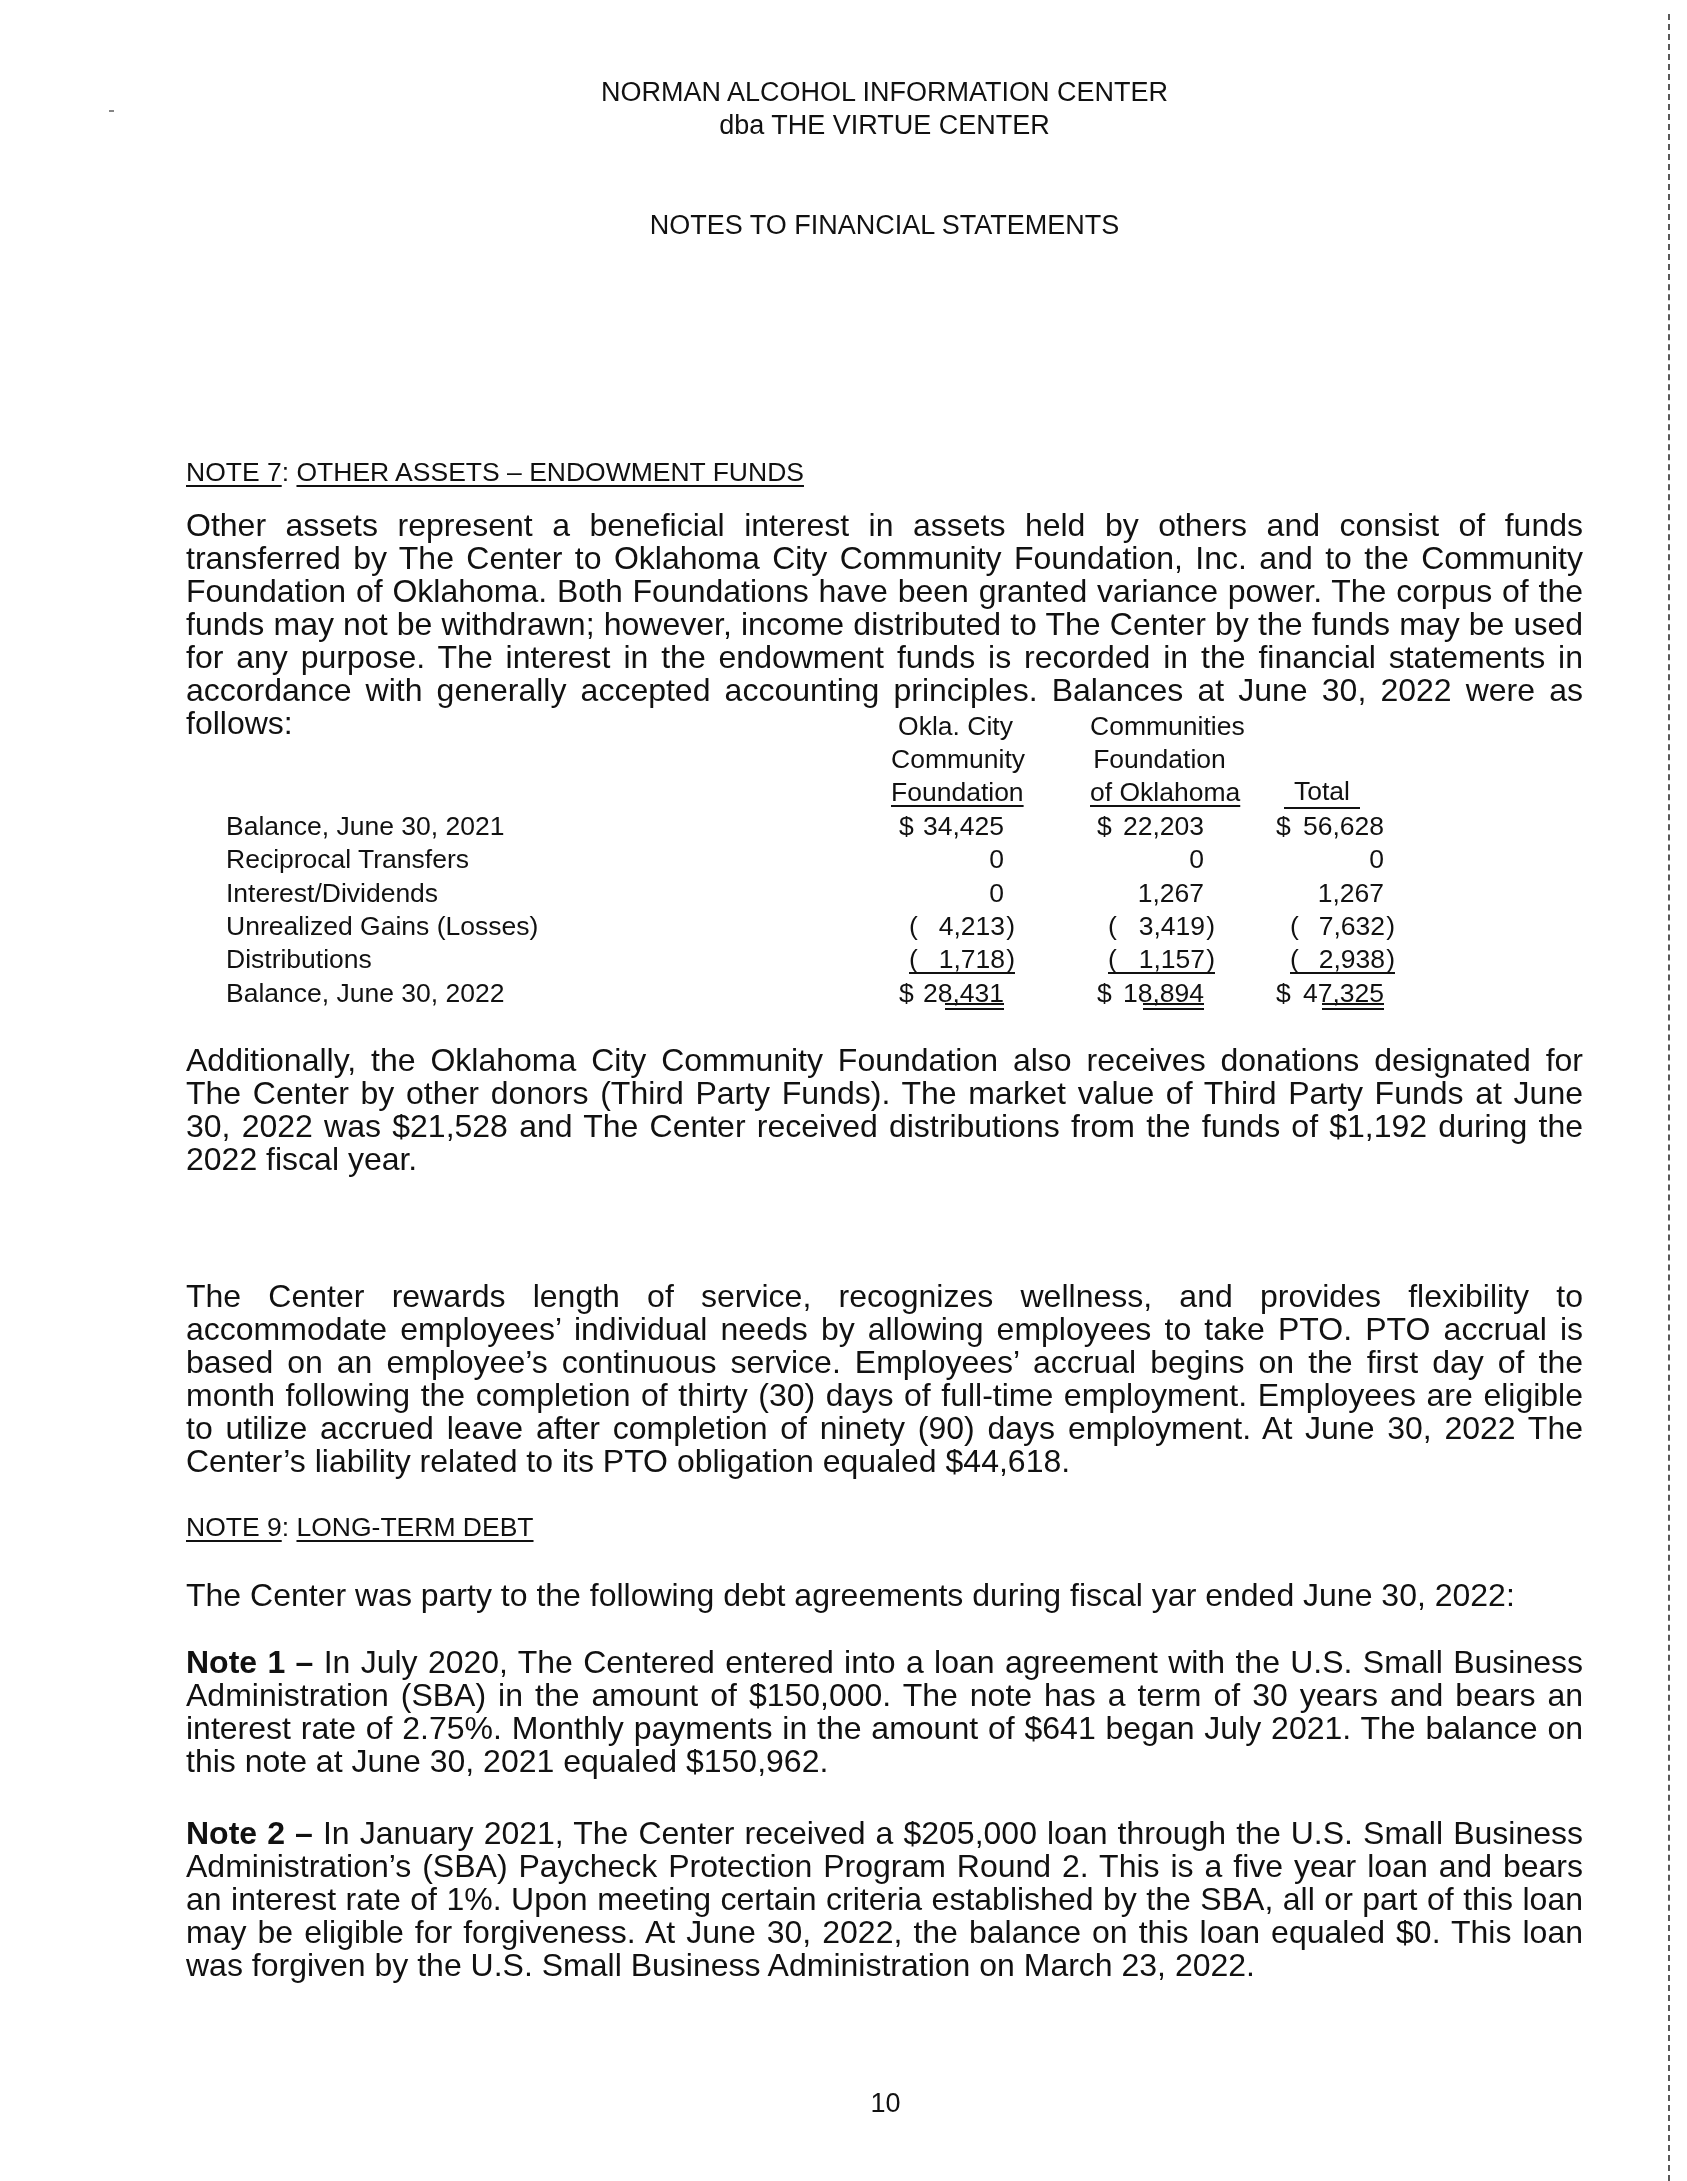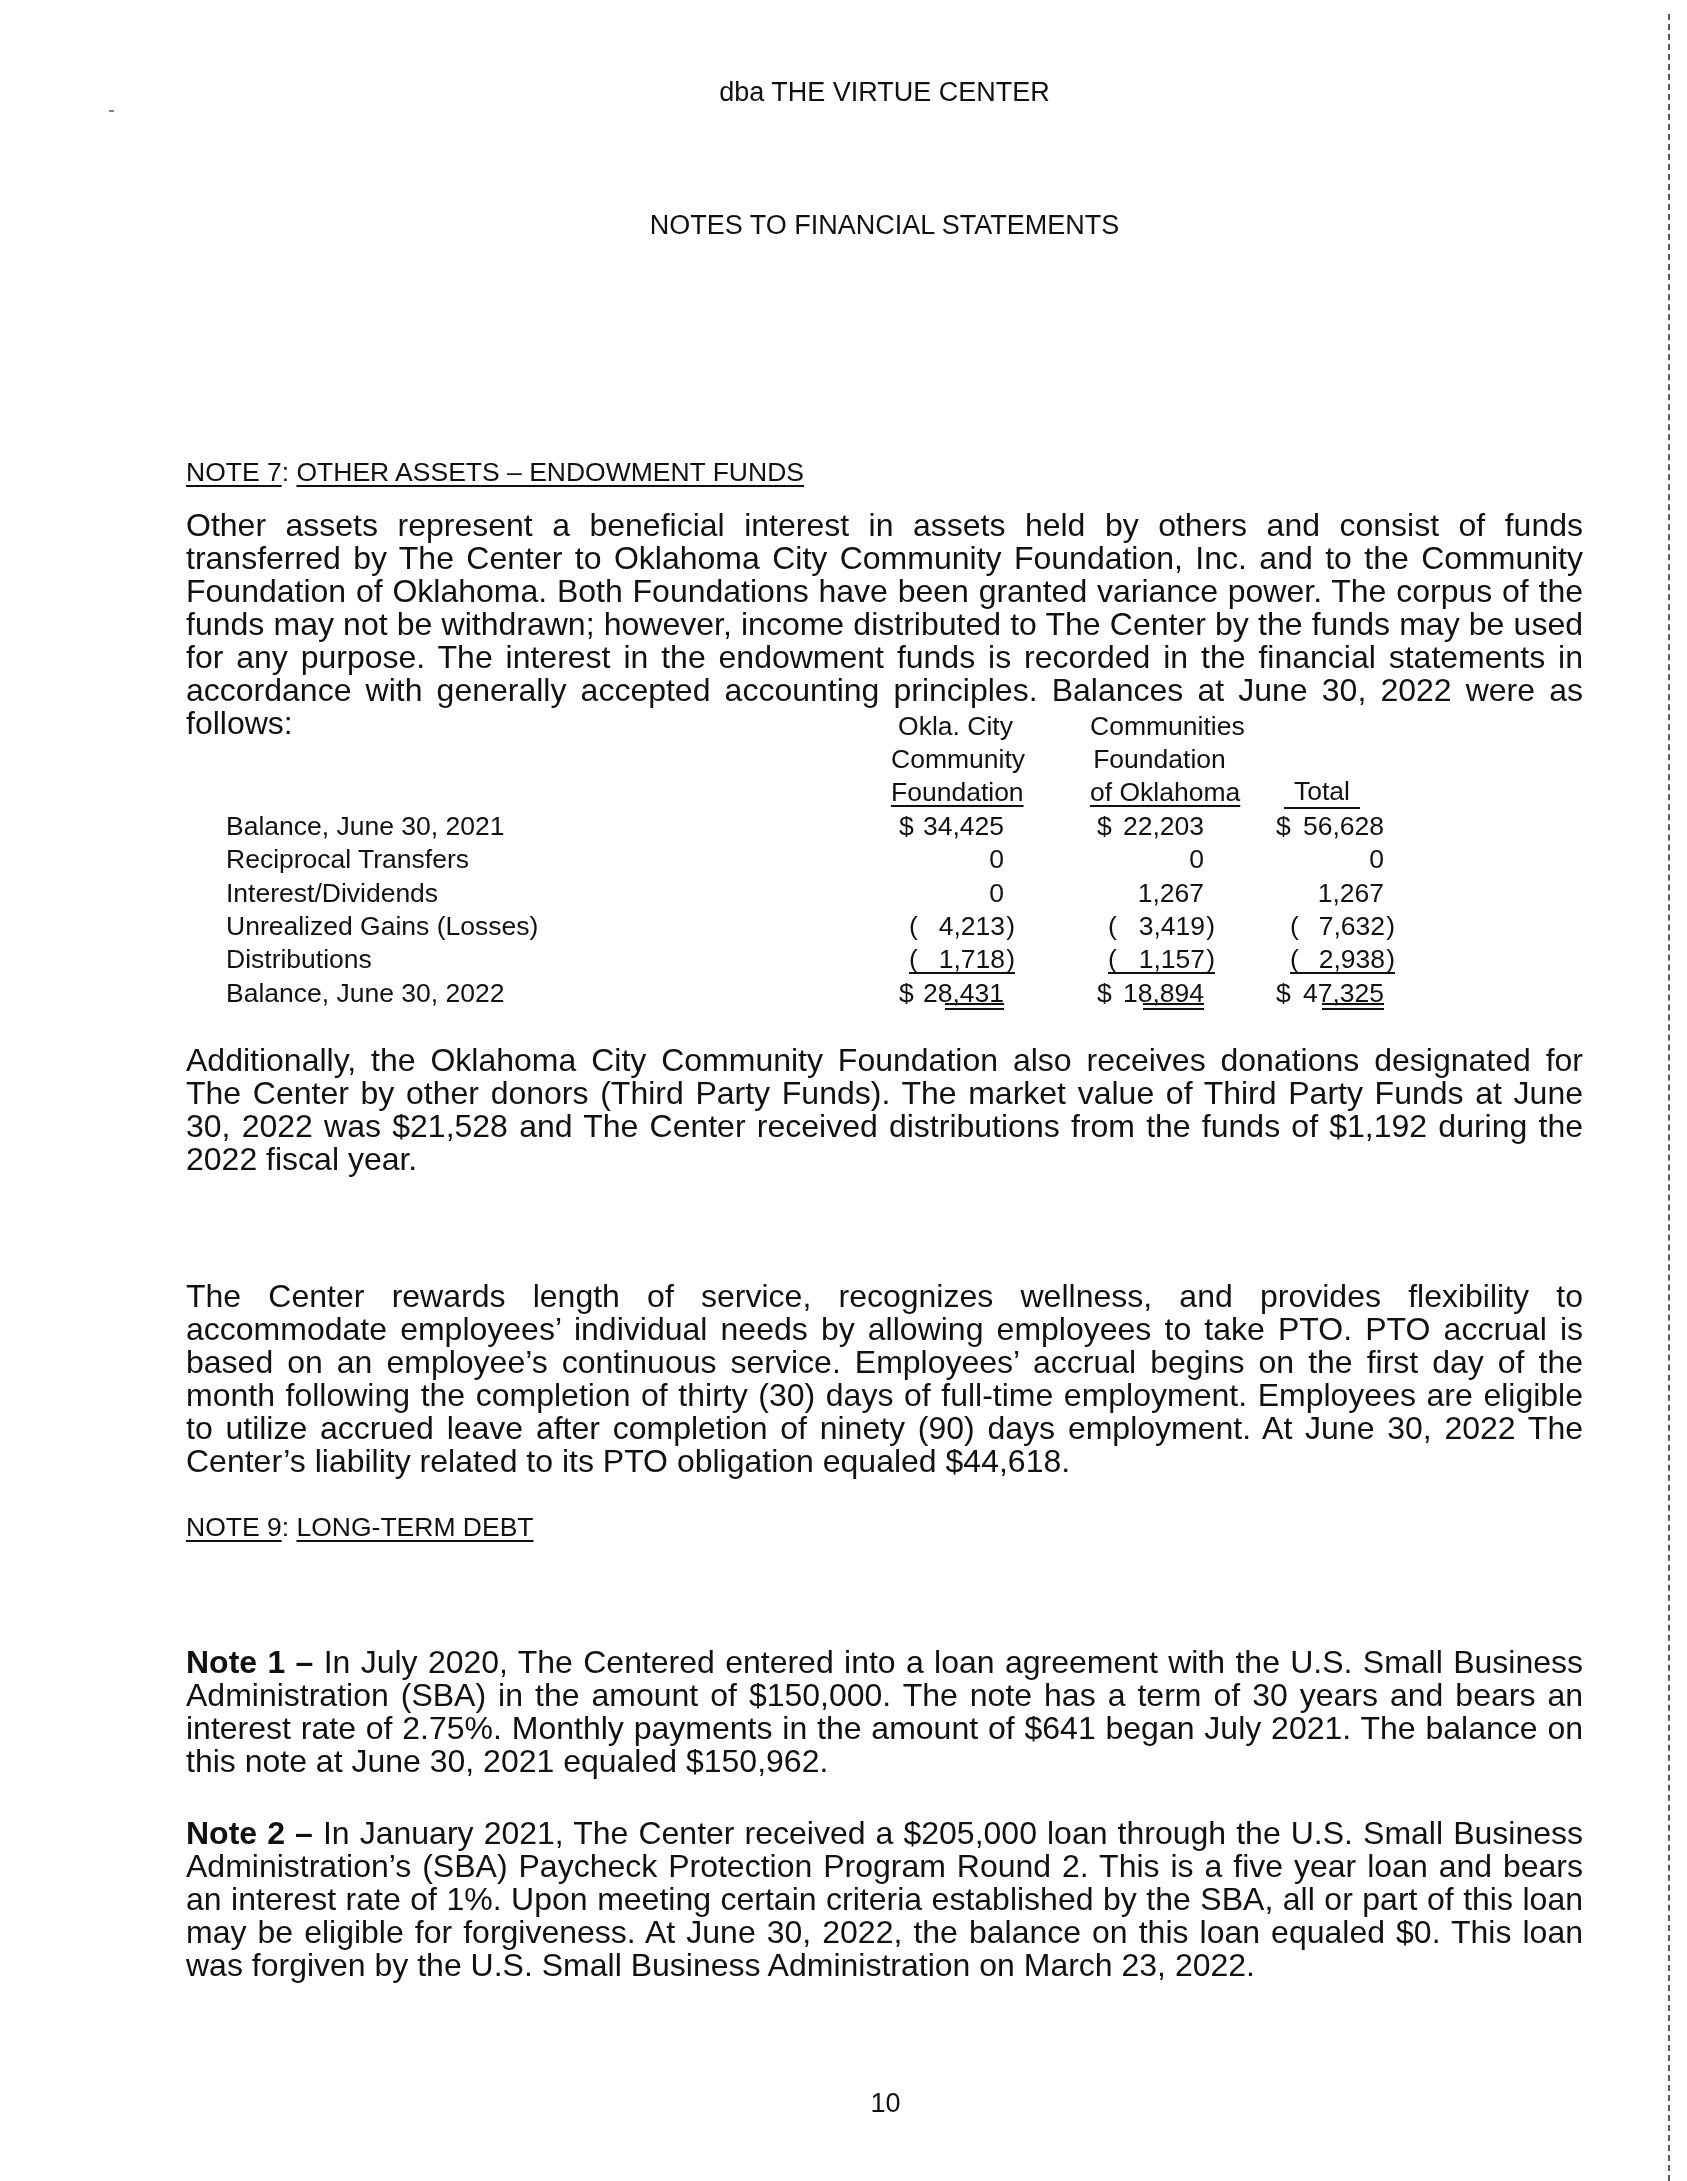--- a/index.html
+++ b/index.html
@@ -126,20 +126,21 @@
 </style>
 </head>
 <body>
 
 <div class="page">
 
   <div class="speck"></div>
   <div class="scan-border"></div>
 
   <div class="header-block" style="top:76px;">
+    <span class="header-line">NORMAN ALCOHOL INFORMATION CENTER</span>
     <span class="header-line">dba THE VIRTUE CENTER</span>
   </div>
   <div class="header-block" style="top:209px;">
     <span class="header-line">NOTES TO FINANCIAL STATEMENTS</span>
   </div>
 
   <div class="note-heading" style="top:440px;margin-top:16px;">
     <span class="u">NOTE 7</span><span>:</span> <span class="u">OTHER ASSETS – ENDOWMENT FUNDS</span>
   </div>
 
@@ -257,20 +258,21 @@
 
   <div class="text-block justify" style="top:1044px;">Additionally, the Oklahoma City Community Foundation also receives donations designated for The Center by other donors (Third Party Funds). The market value of Third Party Funds at June 30, 2022 was $21,528 and The Center received distributions from the funds of $1,192 during the 2022 fiscal year.</div>
 
 
   <div class="text-block justify" style="top:1280px;">The Center rewards length of service, recognizes wellness, and provides flexibility to accommodate employees’ individual needs by allowing employees to take PTO. PTO accrual is based on an employee’s continuous service. Employees’ accrual begins on the first day of the month following the completion of thirty (30) days of full-time employment. Employees are eligible to utilize accrued leave after completion of ninety (90) days employment. At June 30, 2022 The Center’s liability related to its PTO obligation equaled $44,618.</div>
 
   <div class="note-heading" style="top:1511px;">
     <span class="u">NOTE 9</span><span>:</span> <span class="u">LONG-TERM DEBT</span>
   </div>
 
+  <div class="text-block" style="top:1579px;">The Center was party to the following debt agreements during fiscal yar ended June 30, 2022:</div>
 
   <div class="text-block justify" style="top:1646px;">
     <span class="bold">Note 1 –</span><span> In July 2020, The Centered entered into a loan agreement with the U.S. Small Business Administration (SBA) in the amount of $150,000. The note has a term of 30 years and bears an interest rate of 2.75%. Monthly payments in the amount of $641 began July 2021. The balance on this note at June 30, 2021 equaled $150,962.</span>
   </div>
 
   <div class="text-block justify" style="top:1817px;">
     <span class="bold">Note 2 –</span><span> In January 2021, The Center received a $205,000 loan through the U.S. Small Business Administration’s (SBA) Paycheck Protection Program Round 2. This is a five year loan and bears an interest rate of 1%. Upon meeting certain criteria established by the SBA, all or part of this loan may be eligible for forgiveness. At June 30, 2022, the balance on this loan equaled $0. This loan was forgiven by the U.S. Small Business Administration on March 23, 2022.</span>
   </div>
 
   <div class="page-number" style="top:2088px;">10</div>

